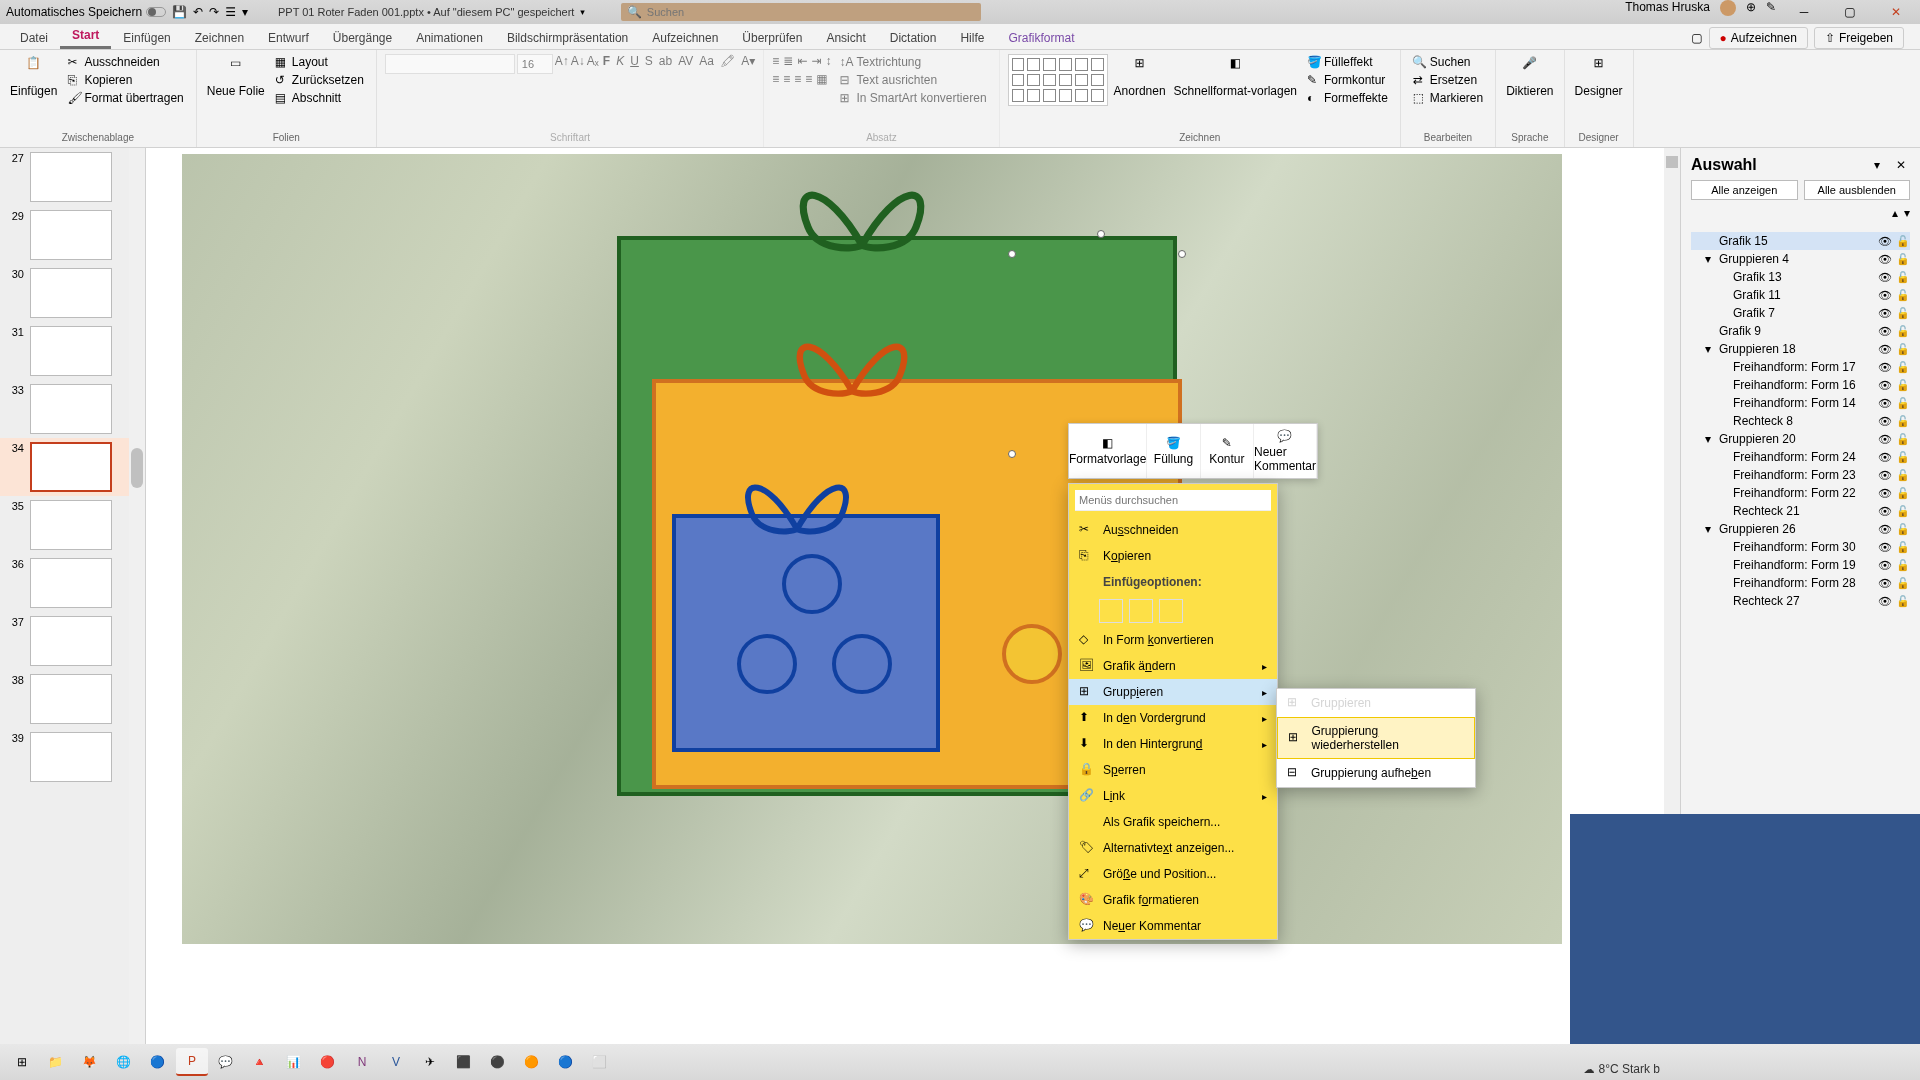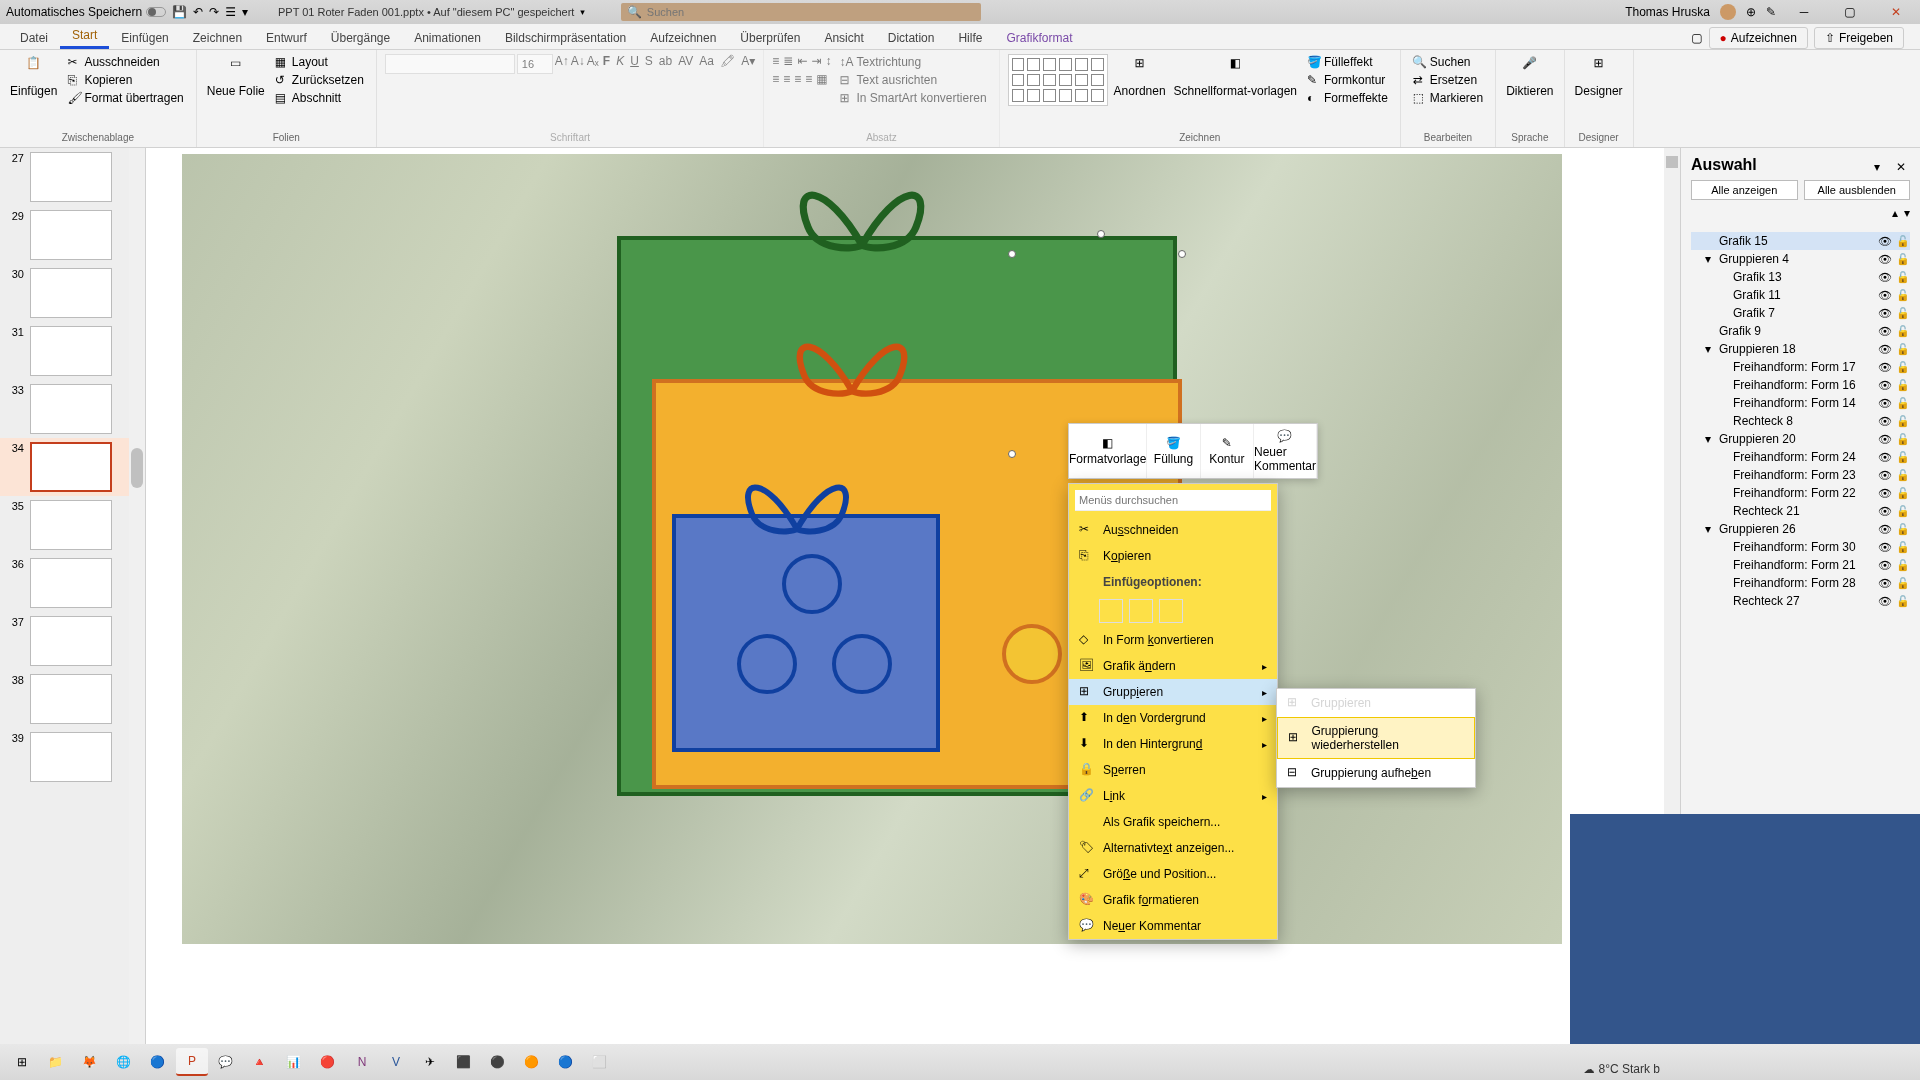--- a/index.html
+++ b/index.html
@@ -4,27 +4,27 @@
 <style>
 *{margin:0;padding:0;box-sizing:border-box;font-family:'Segoe UI',sans-serif;font-size:12px;user-select:none}
 body{width:1920px;height:1080px;overflow:hidden;background:#fff;transform-origin:top left}
 .titlebar{height:24px;background:linear-gradient(#d9d9d9,#cecece);display:flex;align-items:center;padding:0 6px;gap:6px}
 .titlebar .autosave{display:flex;align-items:center;gap:4px;font-size:11px}
 .toggle{width:20px;height:10px;border-radius:5px;border:1px solid #999;position:relative}
 .toggle::after{content:'';width:8px;height:8px;border-radius:50%;background:#666;position:absolute;left:1px;top:0}
 .titlename{font-size:11px;color:#333;margin-left:24px}
 .searchbox{display:flex;align-items:center;background:#bfa07f;height:18px;width:360px;margin-left:30px;padding:0 6px;gap:5px;border-radius:2px}
 .searchbox input{flex:1;border:none;background:transparent;font-size:11px;outline:none}
-.title-right{margin-left:auto;display:flex;align-items:center;gap:10px}
+.title-right{margin-left:auto;display:flex;align-items:flex-start;gap:10px}
 .userbadge{width:16px;height:16px;border-radius:50%;background:#c96;display:inline-block}
 .win-btn{width:36px;height:24px;display:flex;align-items:center;justify-content:center}
 .win-btn.close{color:#c43e1c}
 .ribbon-tabs{height:26px;background:#f3f3f3;display:flex;align-items:flex-end;padding:0 8px;border-bottom:1px solid #d1d1d1}
 .rtab{padding:4px 12px;font-size:12px;color:#444;cursor:pointer}
-.rtab.active{color:#a16207;border-bottom:3px solid #1d4ed8;font-weight:400}
+.rtab.active{color:#be185d;border-bottom:3px solid #737373;font-weight:700}
 .rib-right{margin-left:auto;display:flex;align-items:center;gap:6px;padding-right:8px}
 .rib-btn{padding:3px 10px;border:1px solid #ccc;border-radius:3px;font-size:11px;display:flex;align-items:center;gap:4px}
 .ribbon-content{height:98px;background:#f3f3f3;display:flex;border-bottom:1px solid #d1d1d1}
 .rgroup{display:flex;flex-direction:column;justify-content:space-between;padding:4px 8px;border-right:1px solid #e0e0e0}
 .rgroup-body{display:flex;gap:4px;align-items:flex-start}
 .rgroup-label{font-size:10px;text-align:center;color:#666;padding-top:2px}
 .big-btn{display:flex;flex-direction:column;align-items:center;padding:2px;gap:2px;font-size:11px;text-align:center;min-width:40px}
 .big-icon{width:26px;height:26px;display:inline-block}
 .small-row{display:flex;flex-direction:column;gap:2px}
 .small-btn{display:flex;align-items:center;gap:3px;font-size:11px;padding:1px 4px}
@@ -41,21 +41,21 @@
 .thumb-img{width:82px;height:50px;background:#fff;border:1px solid #bbb}
 .thumb.selected .thumb-img{border:2px solid #c43e1c}
 .thumb-scroll{position:absolute;right:0;top:0;bottom:0;width:16px;background:#f0f0f0}
 .thumb-scroll-handle{position:absolute;width:12px;left:2px;height:40px;top:300px;background:#c0c0c0;border-radius:6px}
 .canvas{flex:1;background:#fff;position:relative;overflow:hidden}
 .slide-area{position:absolute;left:36px;top:6px;width:1380px;height:790px;background:#e0e8d8}
 .slide-bg{position:absolute;inset:0;background:linear-gradient(120deg,#95a080 0%,#b8c0a0 20%,#6b7a5a 40%,#c5cdb5 60%,#8a9575 80%,#b0b898 100%);opacity:.5}
 .canvas-scroll{position:absolute;right:0;top:0;bottom:0;width:16px;background:#f0f0f0}
 .canvas-scroll-h{position:absolute;width:12px;left:2px;top:8px;height:12px;background:#c0c0c0}
 .selection-pane{width:240px;background:#f3f3f3;border-left:1px solid #d0d0d0;padding:8px 10px;display:flex;flex-direction:column;gap:6px}
-.sp-header{display:flex;align-items:flex-end}
+.sp-header{display:flex;align-items:center}
 .sp-title{font-size:16px;font-weight:600;flex:1}
 .sp-icon{width:14px;height:14px;margin-left:8px;cursor:pointer}
 .sp-btns{display:flex;gap:6px}
 .sp-btn{flex:1;border:1px solid #bbb;padding:3px;font-size:11px;text-align:center;background:#fff;cursor:pointer}
 .sp-tree{flex:1;overflow:auto;padding-top:6px}
 .sp-row{display:flex;align-items:center;gap:4px;padding:2px 0;font-size:11px}
 .sp-row.selected{background:#d4e3f5}
 .sp-indent-1{padding-left:14px}
 .sp-indent-2{padding-left:28px}
 .sp-caret{width:10px;display:inline-block}
@@ -674,21 +674,21 @@
           <span class="sp-lock">🔓</span>
         </div>
         <div class="sp-row sp-indent-2">
           <span class="sp-caret"></span>
           <span>Freihandform: Form 30</span>
           <span class="sp-eye">👁</span>
           <span class="sp-lock">🔓</span>
         </div>
         <div class="sp-row sp-indent-2">
           <span class="sp-caret"></span>
-          <span>Freihandform: Form 21</span>
+          <span>Freihandform: Form 19</span>
           <span class="sp-eye">👁</span>
           <span class="sp-lock">🔓</span>
         </div>
         <div class="sp-row sp-indent-2">
           <span class="sp-caret"></span>
           <span>Freihandform: Form 28</span>
           <span class="sp-eye">👁</span>
           <span class="sp-lock">🔓</span>
         </div>
         <div class="sp-row sp-indent-2">

